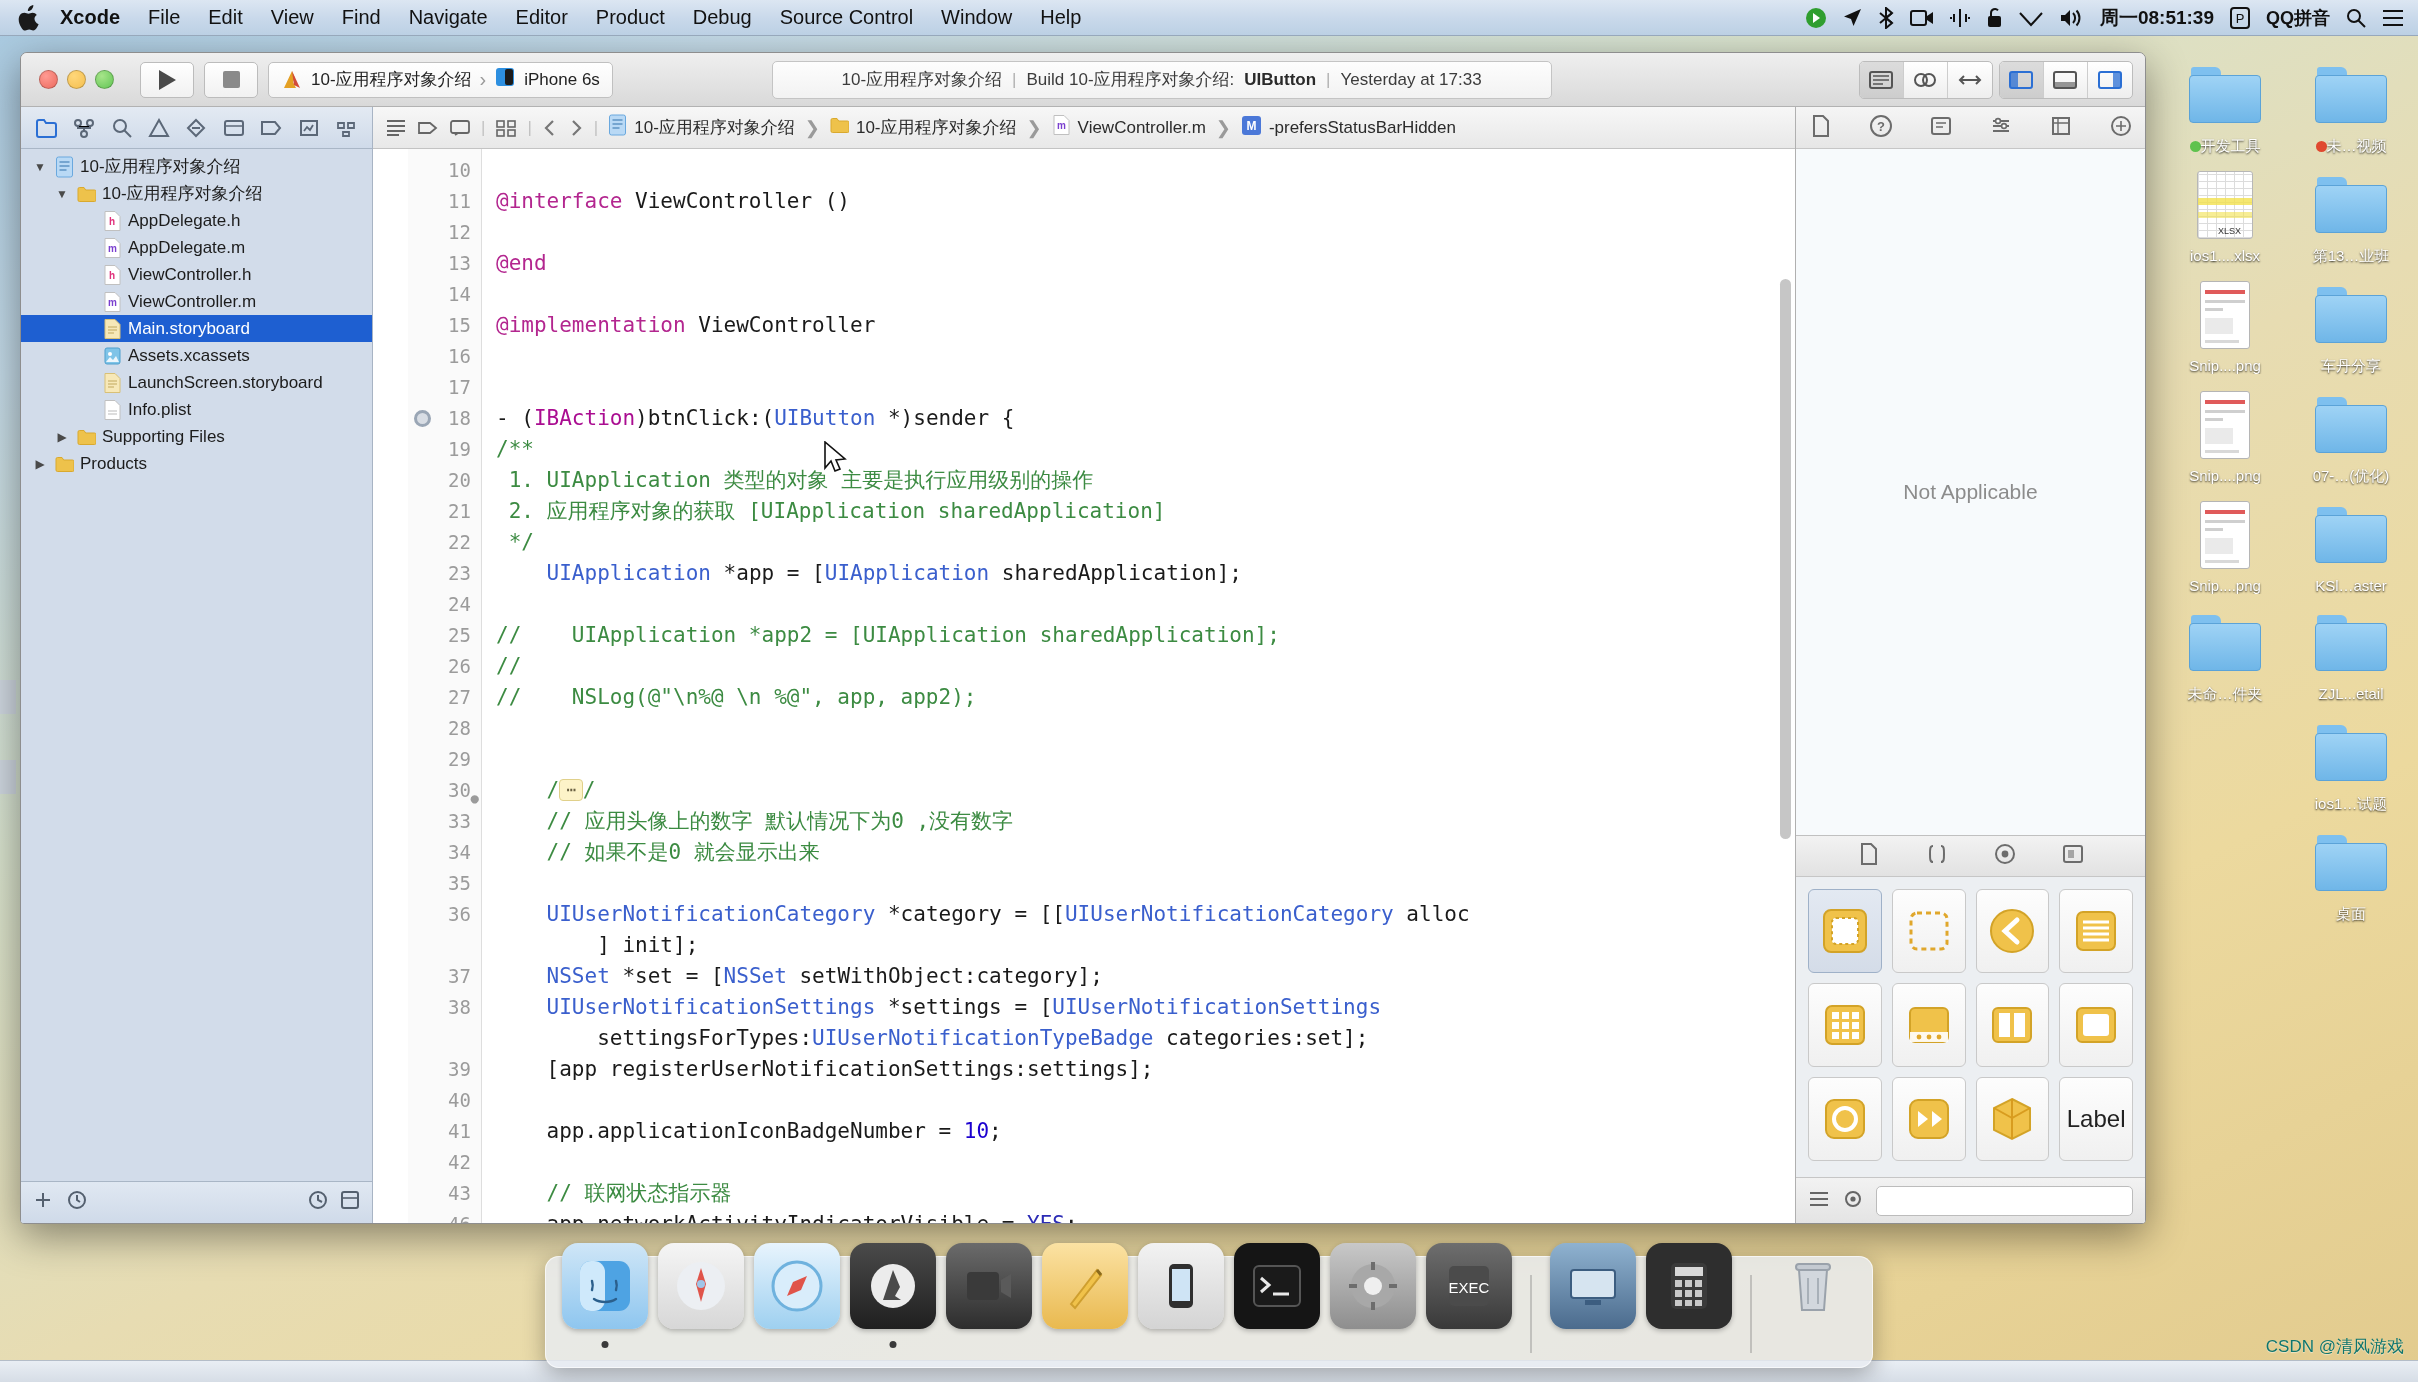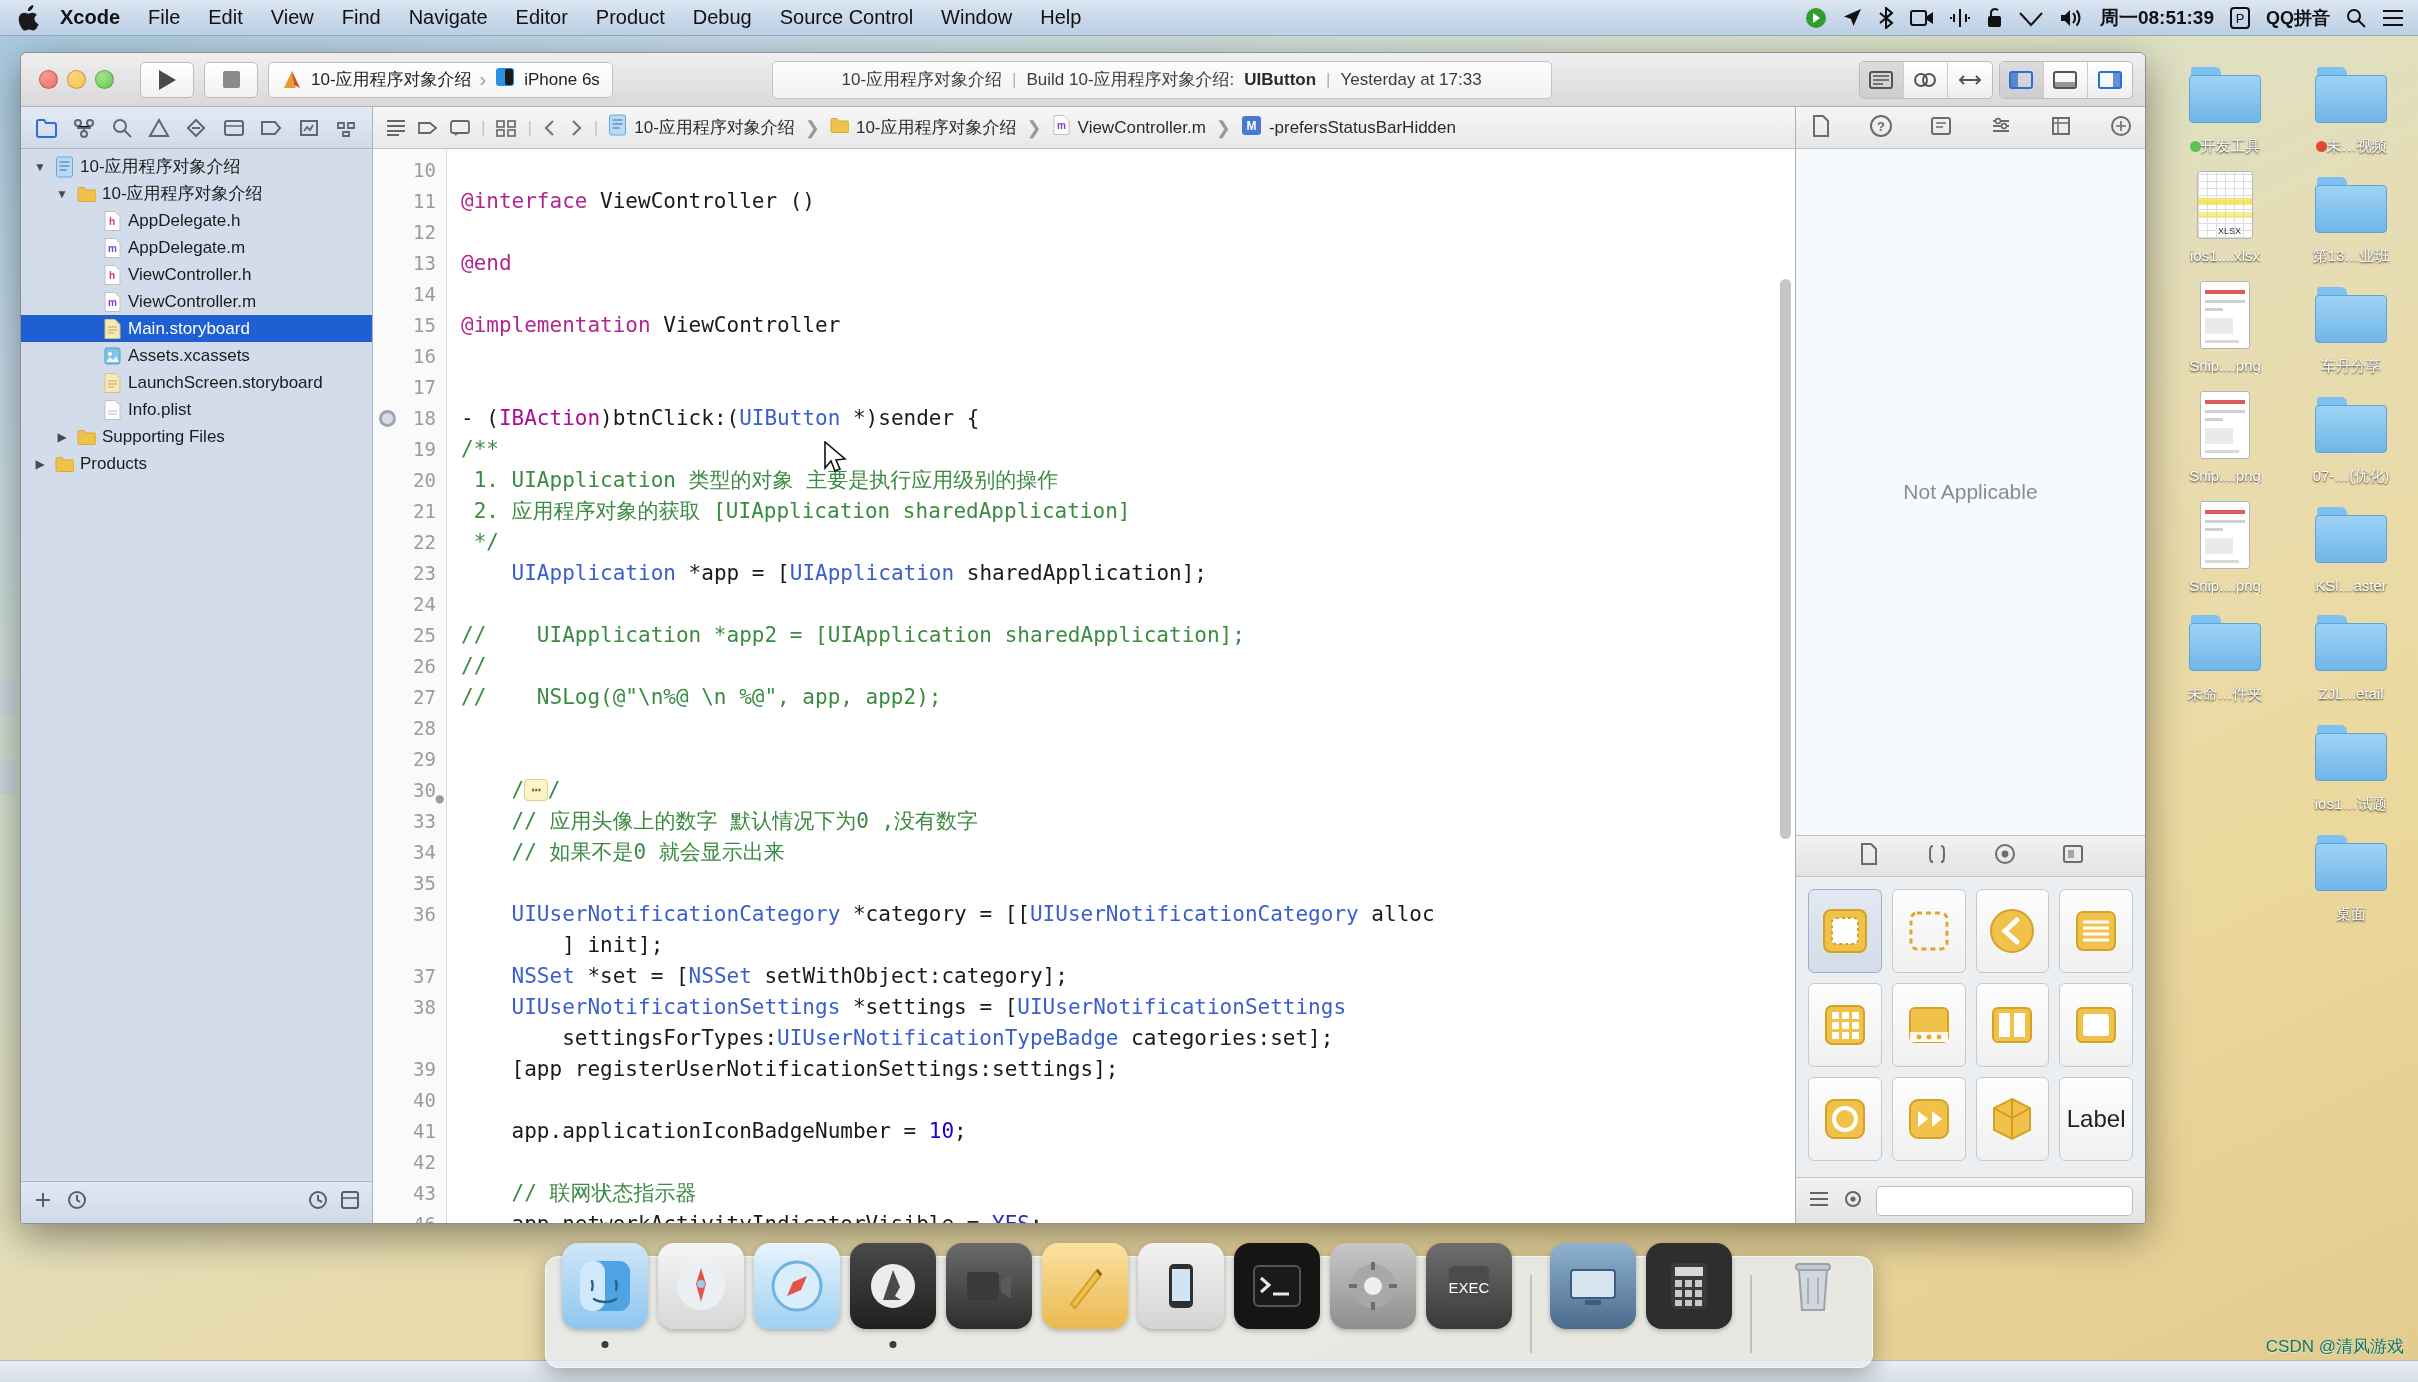--- a/index.html
+++ b/index.html
@@ -185,21 +185,21 @@
     height: 42px; flex:0 0 42px; display:flex; align-items:center; gap: 10px;
     padding: 0 12px;
     background: linear-gradient(180deg,#f7f7f7,#e8e8e8);
     border-bottom: 1px solid #c3c3c3;
     font-size: 17px; color: #2b2b2b; white-space: nowrap; overflow:hidden;
   }
   .jb-ico { color:#666; display:flex; align-items:center;}
   .jb-sep { color:#c2c2c2; }
   .jb-crumb { display:flex; align-items:center; gap:7px; }
   .jb-chev { color:#9a9a9a; font-size:18px; }
-  #code-wrap { flex:1; display:flex; min-height:0; position:relative; overflow:hidden; background:#fff;}
+  #code-wrap { flex:1; display:flex; min-height:0; position:relative; overflow:hidden; background:#fff;padding-left:35px;}
   #gutter {
     width: 74px; flex:0 0 74px; background:#fafafa; border-right:1px solid #dedede;
     text-align:right; color:#9b9b9b; font-size: 19px;
     font-family: "DejaVu Sans Mono", monospace;
     padding-top: 6px;
   }
   #gutter .gl { height: 31px; line-height: 31px; padding-right: 10px; position: relative;}
   #gutter .gl .bp {
     position:absolute; left: 6px; top: 7px; width: 17px; height:17px; border-radius:50%;
     border: 3px solid #9aa6b5; background:#d8dde4;

